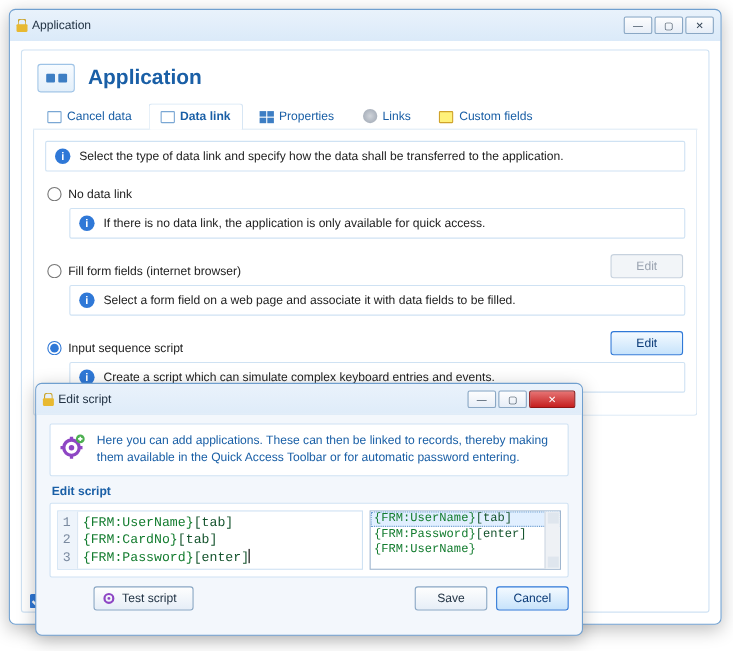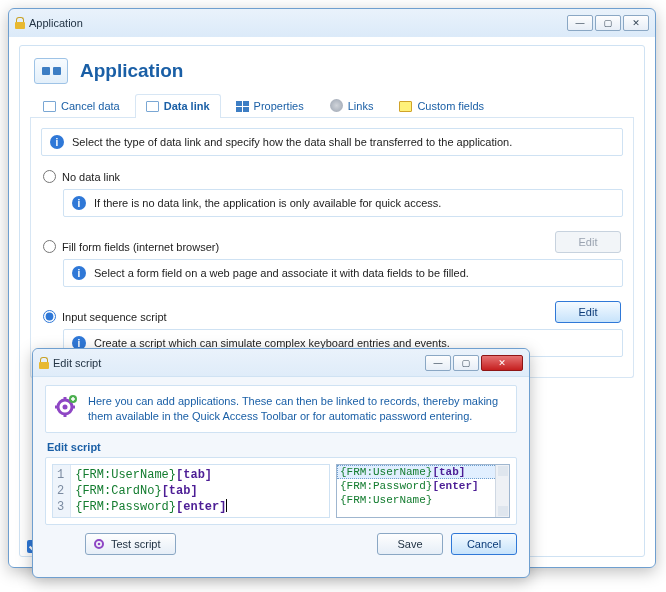--- a/index.html
+++ b/index.html
@@ -176,21 +176,21 @@
     display: flex;
   }
   .gutter {
     background: #eef4fb; color: #7a8aa0; text-align: right;
     padding: 2px 6px 2px 4px; border-right: 1px solid #dbe7f3;
   }
   .gutter div { height: 16px; line-height: 16px; }
   .lines { padding: 2px 4px; }
   .lines div { height: 16px; line-height: 16px; white-space: pre; }
   .tok-frm { color: #137c2f; }
-  .tok-key { color: #4c1d95; font-weight: bold; }
+  .tok-key { color: #14532d; }
   .caret { display: inline-block; width: 1px; height: 13px; background: #000; vertical-align: -2px; }
 
   .suggest {
     width: 174px; border: 1px solid #9fb6cf; background: #fff; position: relative;
     font-family: Consolas, "Courier New", monospace; font-size: 11px;
   }
   .suggest .item { padding: 1px 3px; white-space: nowrap; }
   .suggest .item.sel { background: #e1efff; border: 1px dotted #6f9fcf; padding: 0 2px; }
   .suggest .sb {
     position: absolute; right: 0; top: 0; bottom: 0; width: 14px;

